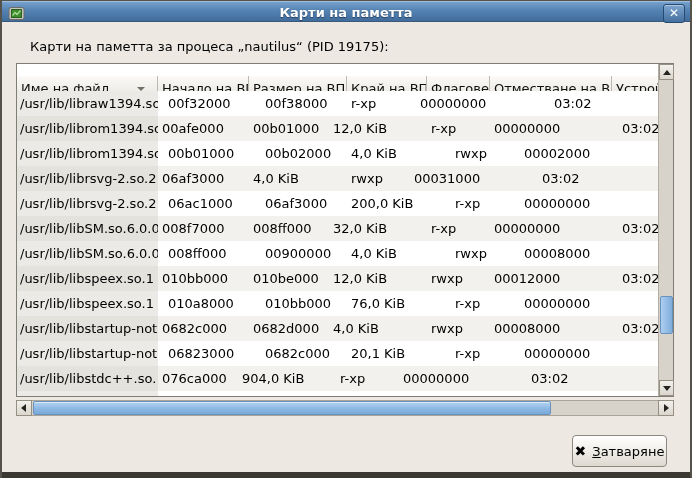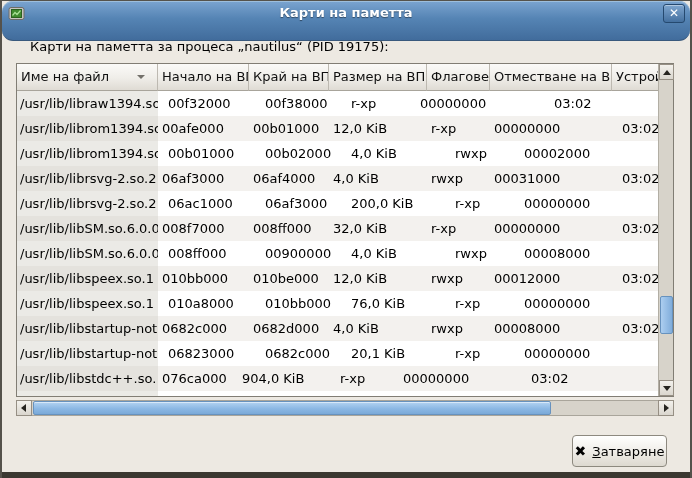--- a/index.html
+++ b/index.html
@@ -5,43 +5,43 @@
   * { margin:0; padding:0; box-sizing:border-box; }
   html,body { width:692px; height:478px; }
   body { font-family:"DejaVu Sans", sans-serif; background:#fff; }
 
   .window { position:relative; width:692px; height:478px; background:#EDE9E2;
             border-left:2px solid #55524B; border-right:2px solid #55524B;
             border-top:1px solid #55524B; overflow:hidden; }
   .bottom-band { position:absolute; left:0; right:0; bottom:0; height:6px; background:#3B3831; }
 
   
-  .titlebar { position:absolute; left:0; top:0; right:0; height:40px;
+  .titlebar { position:absolute; left:0; top:0; right:0; height:21px;
               background:linear-gradient(180deg,#7BA4D0 0%,#5584B4 45%,#416C9C 100%);
-              border-bottom:1px solid #39597D; box-shadow:inset 0 1px 0 #9DBEDC;border-radius:11px; }
+              border-bottom:1px solid #39597D; box-shadow:inset 0 1px 0 #9DBEDC; }
   .title-text { position:absolute; left:0; right:0; top:4px; text-align:center; color:#fff;
                 font-weight:bold; font-size:13px; text-shadow:0 1px 1px rgba(0,0,0,.45); }
   .win-icon { position:absolute; left:6px; top:4px; width:17px; height:17px; }
   .tb-close { position:absolute; right:5px; top:3px; width:22px; height:19px;
               background:linear-gradient(180deg,#7FA6CF,#44709F); border:1px solid #25496F;
               border-radius:3px; color:#fff; font-weight:bold; font-size:12px; line-height:16px;
               text-align:center; box-shadow:inset 0 1px 0 rgba(255,255,255,.4); cursor:default; }
 
   
   .proc-label { position:absolute; left:28px; top:38px; font-size:13px; color:#000; white-space:nowrap; }
 
   
   .table-frame { position:absolute; left:14px; top:62px; width:658px; height:334px;
                  border:1px solid #817D74; background:#fff; }
   .theader { position:absolute; left:0; top:0; width:641px; height:27px; display:flex; overflow:hidden; }
   .hcell { flex:none; height:27px; position:relative;
            background:linear-gradient(180deg,#FBFAF8 0%,#EFEDE8 55%,#DFDBD4 100%);
            border-right:1px solid #BDB9B1; border-bottom:1px solid #A8A49B;
            font-size:13px; color:#101010; line-height:26px; padding-left:4px;
-           white-space:nowrap; overflow:hidden; cursor:default; }
+           white-space:nowrap; overflow:hidden; cursor:default;margin-top:12px; }
   .col0{width:141px} .col1{width:91px} .col2{width:80px} .col3{width:98px}
   .col4{width:63px} .col5{width:122px} .col6{width:75px}
   .sort-arrow { position:absolute; right:12px; top:11px; width:0; height:0;
                 border-left:4px solid transparent; border-right:4px solid transparent;
                 border-top:4px solid #73706A; }
 
   .tbody { position:absolute; left:0; top:27px; width:641px; height:300px; overflow:hidden; }
   .trow { display:flex; height:25px; }
   .trow.even { background:#FFFFFF;gap:6px; }
   .trow.odd  { background:#F3F1EE; }
@@ -104,22 +104,22 @@
       <span>✕</span>
     </div>
   </div>
 
   <div class="proc-label">Карти на паметта за процеса „nautilus“ (PID 19175):</div>
 
   <div class="table-frame">
     <div class="theader">
         <div class="hcell col0"><span>Име на файл</span><span class="sort-arrow"></span></div>
         <div class="hcell col1"><span>Начало на ВП</span></div>
+        <div class="hcell col3"><span>Размер на ВП</span></div>
         <div class="hcell col2"><span>Край на ВП</span></div>
-        <div class="hcell col3"><span>Размер на ВП</span></div>
         <div class="hcell col4"><span>Флагове</span></div>
         <div class="hcell col5"><span>Отместване на ВП</span></div>
         <div class="hcell col6"><span>Устройство</span></div>
       </div>
     <div class="tbody">
         <div class="trow even">
           <div class="tcell col0">/usr/lib/libraw1394.so</div>
           <div class="tcell col1">00f32000</div>
           <div class="tcell col2">00f38000</div>
           <div class="tcell col4">r-xp</div>
@@ -140,21 +140,20 @@
           <div class="tcell col1">00b01000</div>
           <div class="tcell col2">00b02000</div>
           <div class="tcell col3">4,0 KiB</div>
           <div class="tcell col4">rwxp</div>
           <div class="tcell col5">00002000</div>
           <div class="tcell col6">03:02</div>
         </div>
         <div class="trow odd">
           <div class="tcell col0">/usr/lib/librsvg-2.so.2</div>
           <div class="tcell col1">06af3000</div>
-          <div class="tcell col2">06af4000</div>
           <div class="tcell col3">4,0 KiB</div>
           <div class="tcell col4">rwxp</div>
           <div class="tcell col5">00031000</div>
           <div class="tcell col6">03:02</div>
         </div>
         <div class="trow even">
           <div class="tcell col0">/usr/lib/librsvg-2.so.2</div>
           <div class="tcell col1">06ac1000</div>
           <div class="tcell col2">06af3000</div>
           <div class="tcell col3">200,0 KiB</div>

